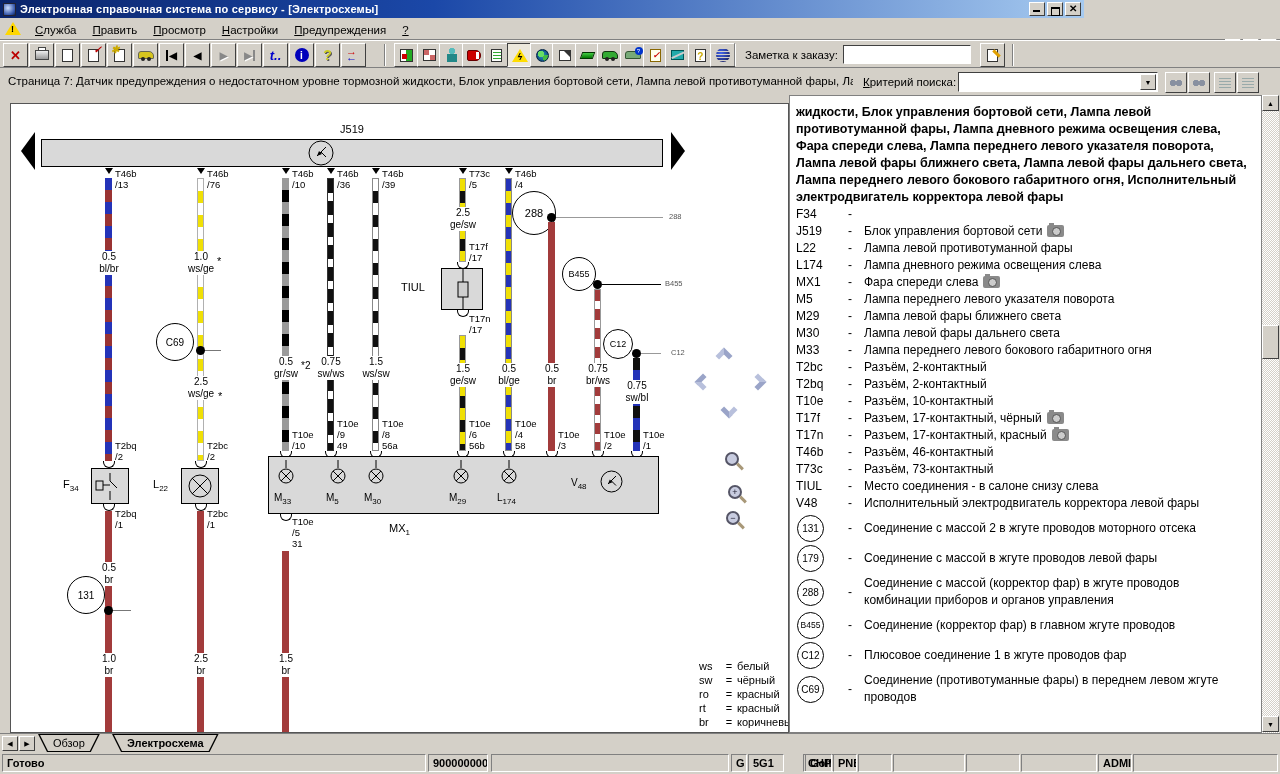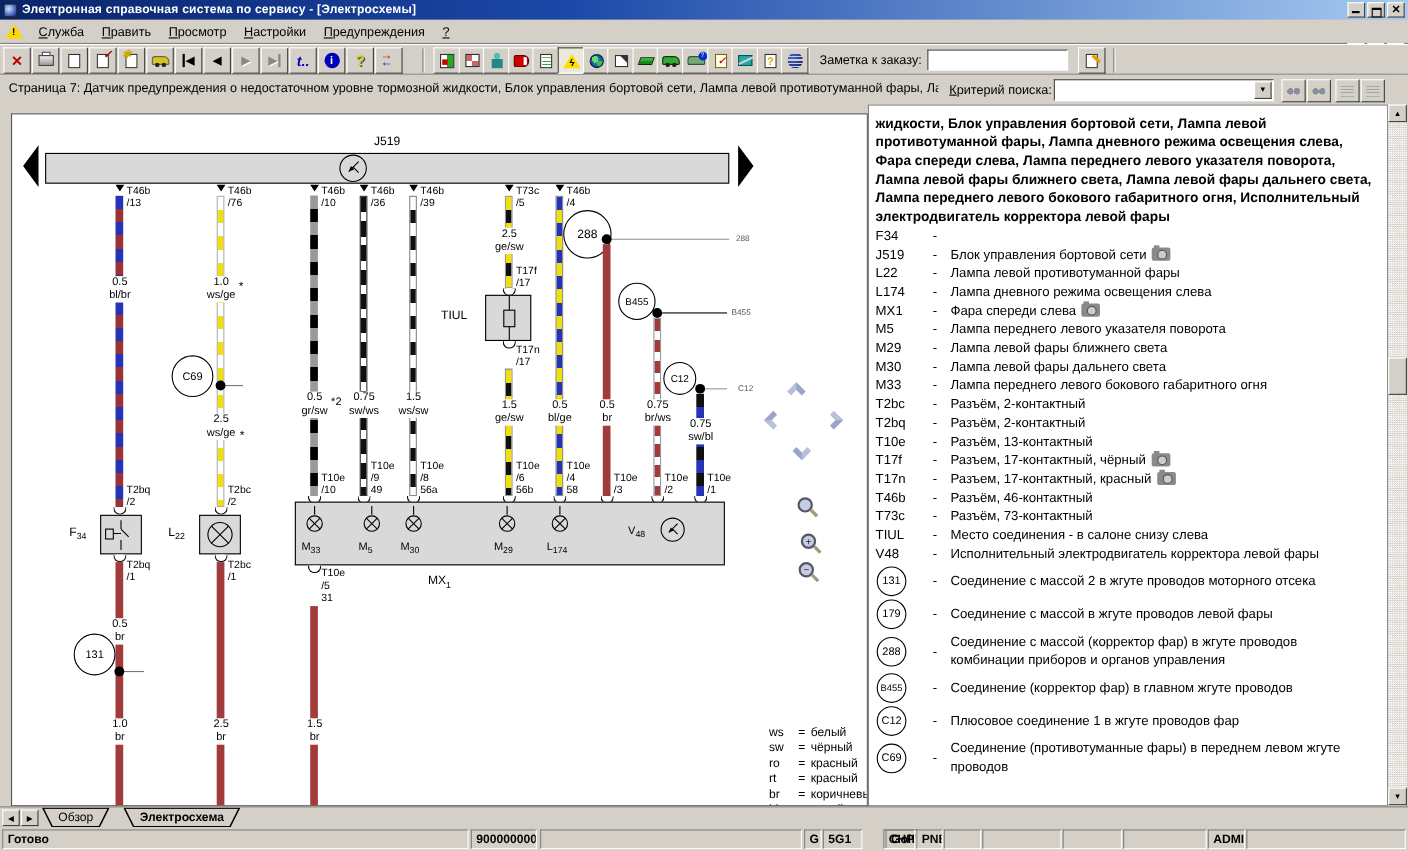--- a/index.html
+++ b/index.html
@@ -1,21 +1,21 @@
 <!DOCTYPE html>
 <html><head>
 <meta charset="utf-8">
 <style>
   * { margin:0; padding:0; box-sizing:border-box; }
   html,body { width:1280px; height:774px; overflow:hidden;
     font-family:"Liberation Sans", sans-serif; background:#d4d0c8; }
   #app { position:relative; width:1280px; height:774px; background:#d4d0c8; }
 
   
-  .titlebar { position:absolute; left:0; top:0; width:1280px; height:18px;
+  .titlebar { position:absolute; left:0; top:0; width:1084px; height:18px;
     background:linear-gradient(90deg,#0a246a,#1b48a8 40%,#a6caf0); display:flex; align-items:center; }
   .titlebar .appicon { width:13px; height:13px; margin:0 4px 0 3px;
     background:radial-gradient(circle at 4px 4px,#cfe0ff,#3355aa 70%,#112244); border:1px solid #223; }
   .titlebar .ttext { color:#fff; font-size:11px; font-weight:bold; letter-spacing:.2px; }
   .winbtns { position:absolute; right:3px; top:2px; display:flex; gap:2px; }
   .wbtn { width:16px; height:14px; background:#d4d0c8; border:1px solid;
     border-color:#fff #404040 #404040 #fff; position:relative; cursor:default; }
   .wbtn.min::after { content:""; position:absolute; left:3px; bottom:3px; width:7px; height:2px; background:#000; }
   .wbtn.rest::after { content:""; position:absolute; left:3px; top:4px; width:7px; height:6px; border:1px solid #000; border-top:2px solid #000; }
   .wbtn.close::after { content:"✕"; position:absolute; left:3px; top:0px; font-size:10px; font-weight:bold; }
@@ -662,21 +662,21 @@
             <span class="desc">Разъём, 2-контактный</span>
           </div>
           <div class="litem">
             <span class="term">T2bq</span>
             <span class="dash">-</span>
             <span class="desc">Разъём, 2-контактный</span>
           </div>
           <div class="litem">
             <span class="term">T10e</span>
             <span class="dash">-</span>
-            <span class="desc">Разъём, 13-контактный</span>
+            <span class="desc">Разъём, 10-контактный</span>
           </div>
           <div class="litem">
             <span class="term">T17f</span>
             <span class="dash">-</span>
             <span class="desc">Разъем, 17-контактный, чёрный<span class="cam"></span></span>
           </div>
           <div class="litem">
             <span class="term">T17n</span>
             <span class="dash">-</span>
             <span class="desc">Разъем, 17-контактный, красный<span class="cam"></span></span>

